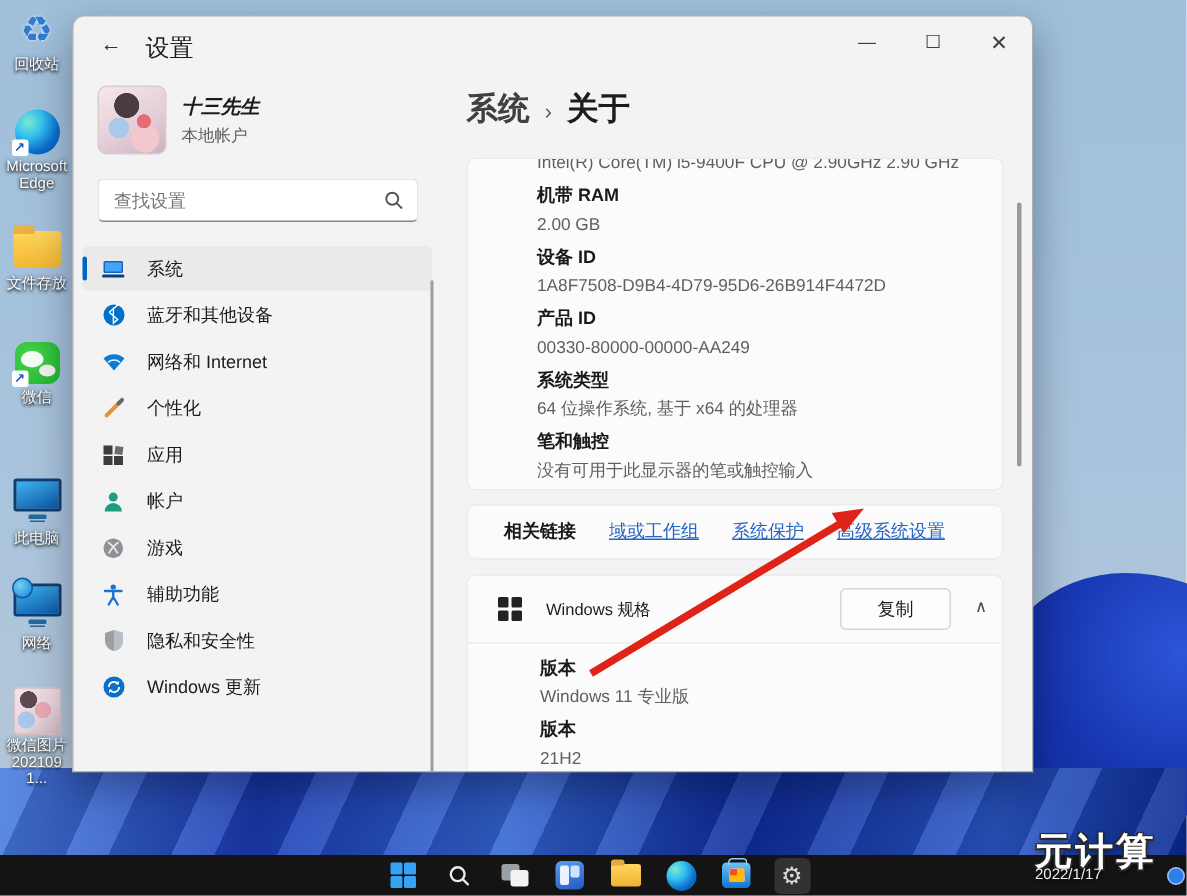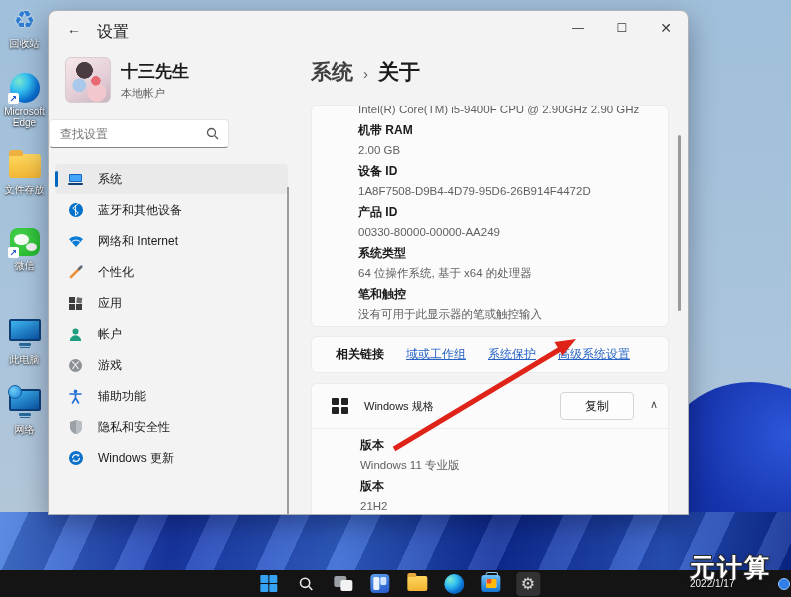--- a/index.html
+++ b/index.html
@@ -66,23 +66,23 @@
   
   .pane { position:absolute; left:0; top:36px; bottom:0; width:247px; }
   .profile { display:flex; align-items:center; gap:10px; margin:10px 0 0 16px; }
   .avatar { width:46px; height:46px; border-radius:6px; border:1px solid #d8ccd0;
     background:
       radial-gradient(circle at 42% 28%,#4a3a42 0%,#4a3a42 20%,transparent 21%),
       radial-gradient(circle at 68% 52%,#e86a74 0%,#e86a74 12%,transparent 13%),
       radial-gradient(circle at 30% 62%,#aac8ea 0%,#aac8ea 16%,transparent 17%),
       radial-gradient(circle at 70% 78%,#f3c7ce 0%,#f3c7ce 20%,transparent 21%),
       linear-gradient(150deg,#f7e7ea,#e3ccd6 60%,#c9b3c2); }
-  .p-name { font-size:17px; font-weight:bold; color:#1b1b1b; }
+  .p-name { font-size:13px; font-weight:bold; color:#1b1b1b;font-style:italic; }
   .p-type { font-size:11px; color:#5f5f5f; margin-top:3px; }
-  .search { position:relative; margin:16px 0 0 0; width:180px; height:29px; background:#fff;
+  .search { position:relative; margin:16px 0 0 16px; width:214px; height:29px; background:#fff;
     border:1px solid #e4e4e4; border-bottom:1px solid #848484; border-radius:4px;
     display:flex; align-items:center; }
   .search input { border:0; outline:0; background:transparent; font-size:12px; color:#333;
     padding:0 10px; width:184px; font-family:inherit; }
   .search .mag { position:absolute; right:9px; top:7px; }
   .nav { margin-top:16px; }
   .nav-item { position:relative; height:30px; margin:1px 8px 1px 6px; border-radius:4px;
     display:flex; align-items:center; gap:14px; padding-left:12px; font-size:12px; color:#1b1b1b; }
   .nav-item.sel { background:#eaeaea; }
   .nav-item.sel:before { content:""; position:absolute; left:0; top:7px; width:3px; height:16px;
@@ -206,20 +206,26 @@
     <div class="lbl" style="margin-top:8px">此电脑</div>
   </div>
   <div class="dicon" style="top:384px">
     <div class="art">
         <span class="art-monitor">
           <span class="art-globe"></span>
         </span>
       </div>
     <div class="lbl" style="margin-top:8px">网络</div>
   </div>
+  <div class="dicon" style="top:458px">
+    <div class="art">
+        <span class="art-photo"></span>
+      </div>
+    <div class="lbl">微信图片 2021091...</div>
+  </div>
 
   <div class="win">
     <div class="titlebar">
       <div class="back-btn">←</div>
       <div class="win-title">设置</div>
       <div class="win-ctrls">
         <span>—</span>
         <span>☐</span>
         <span class="close">✕</span>
       </div>

